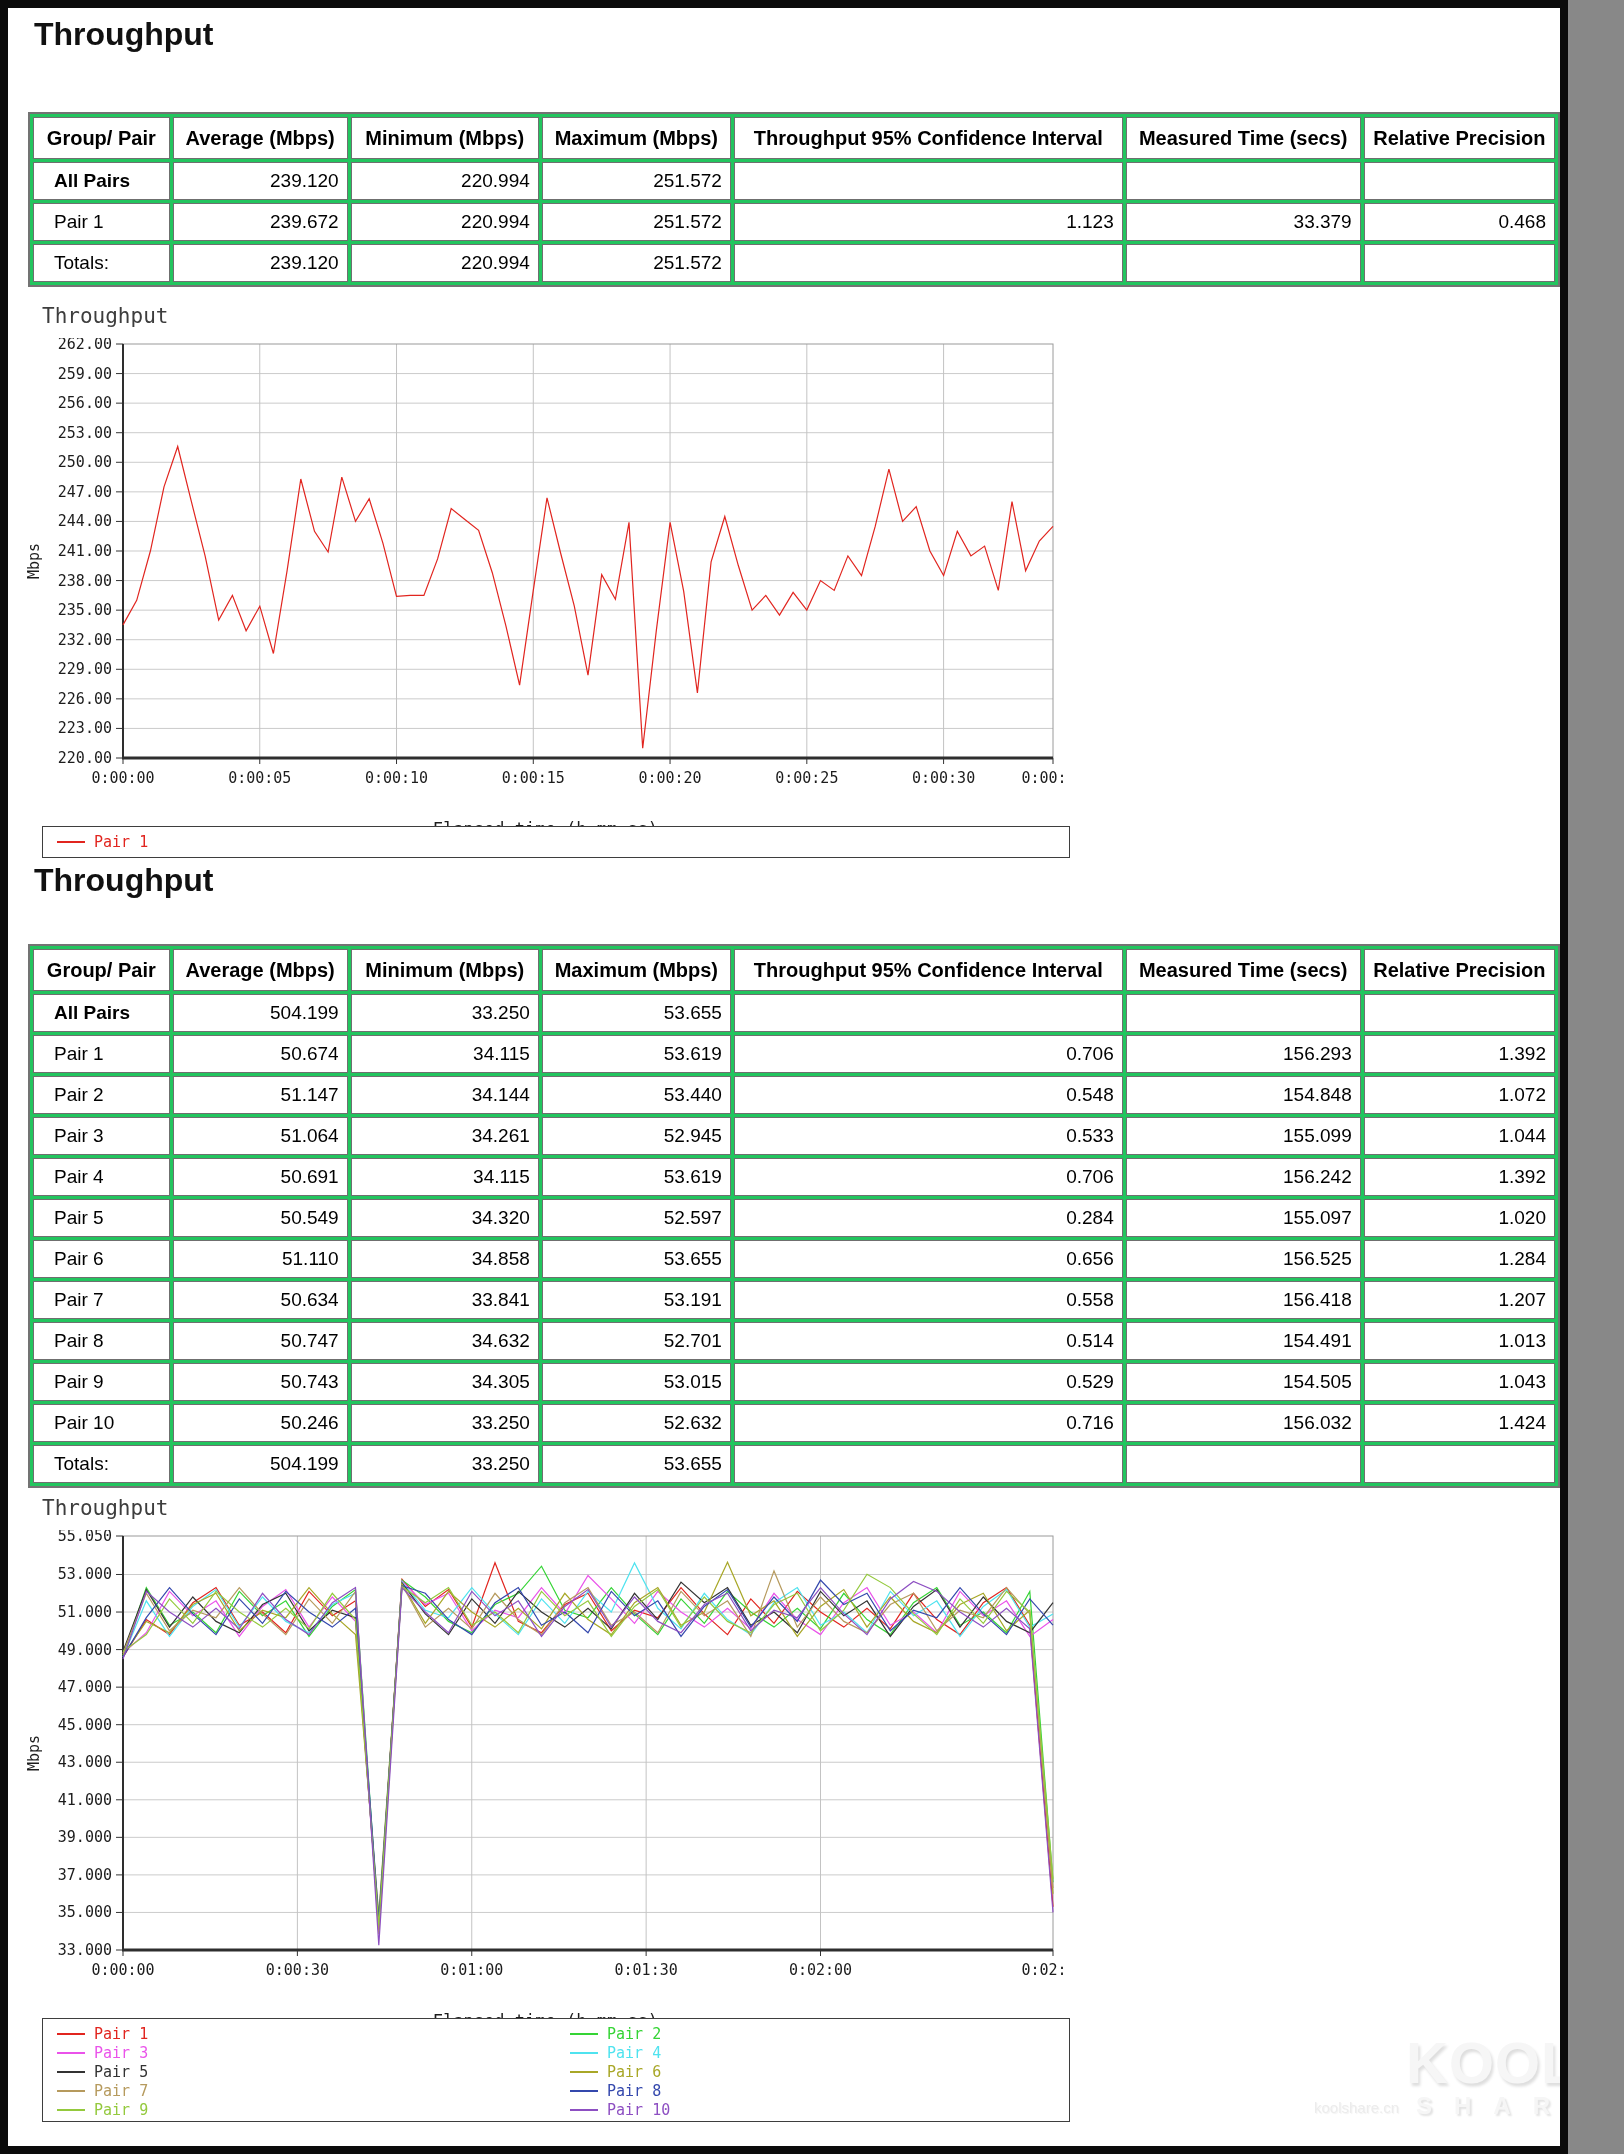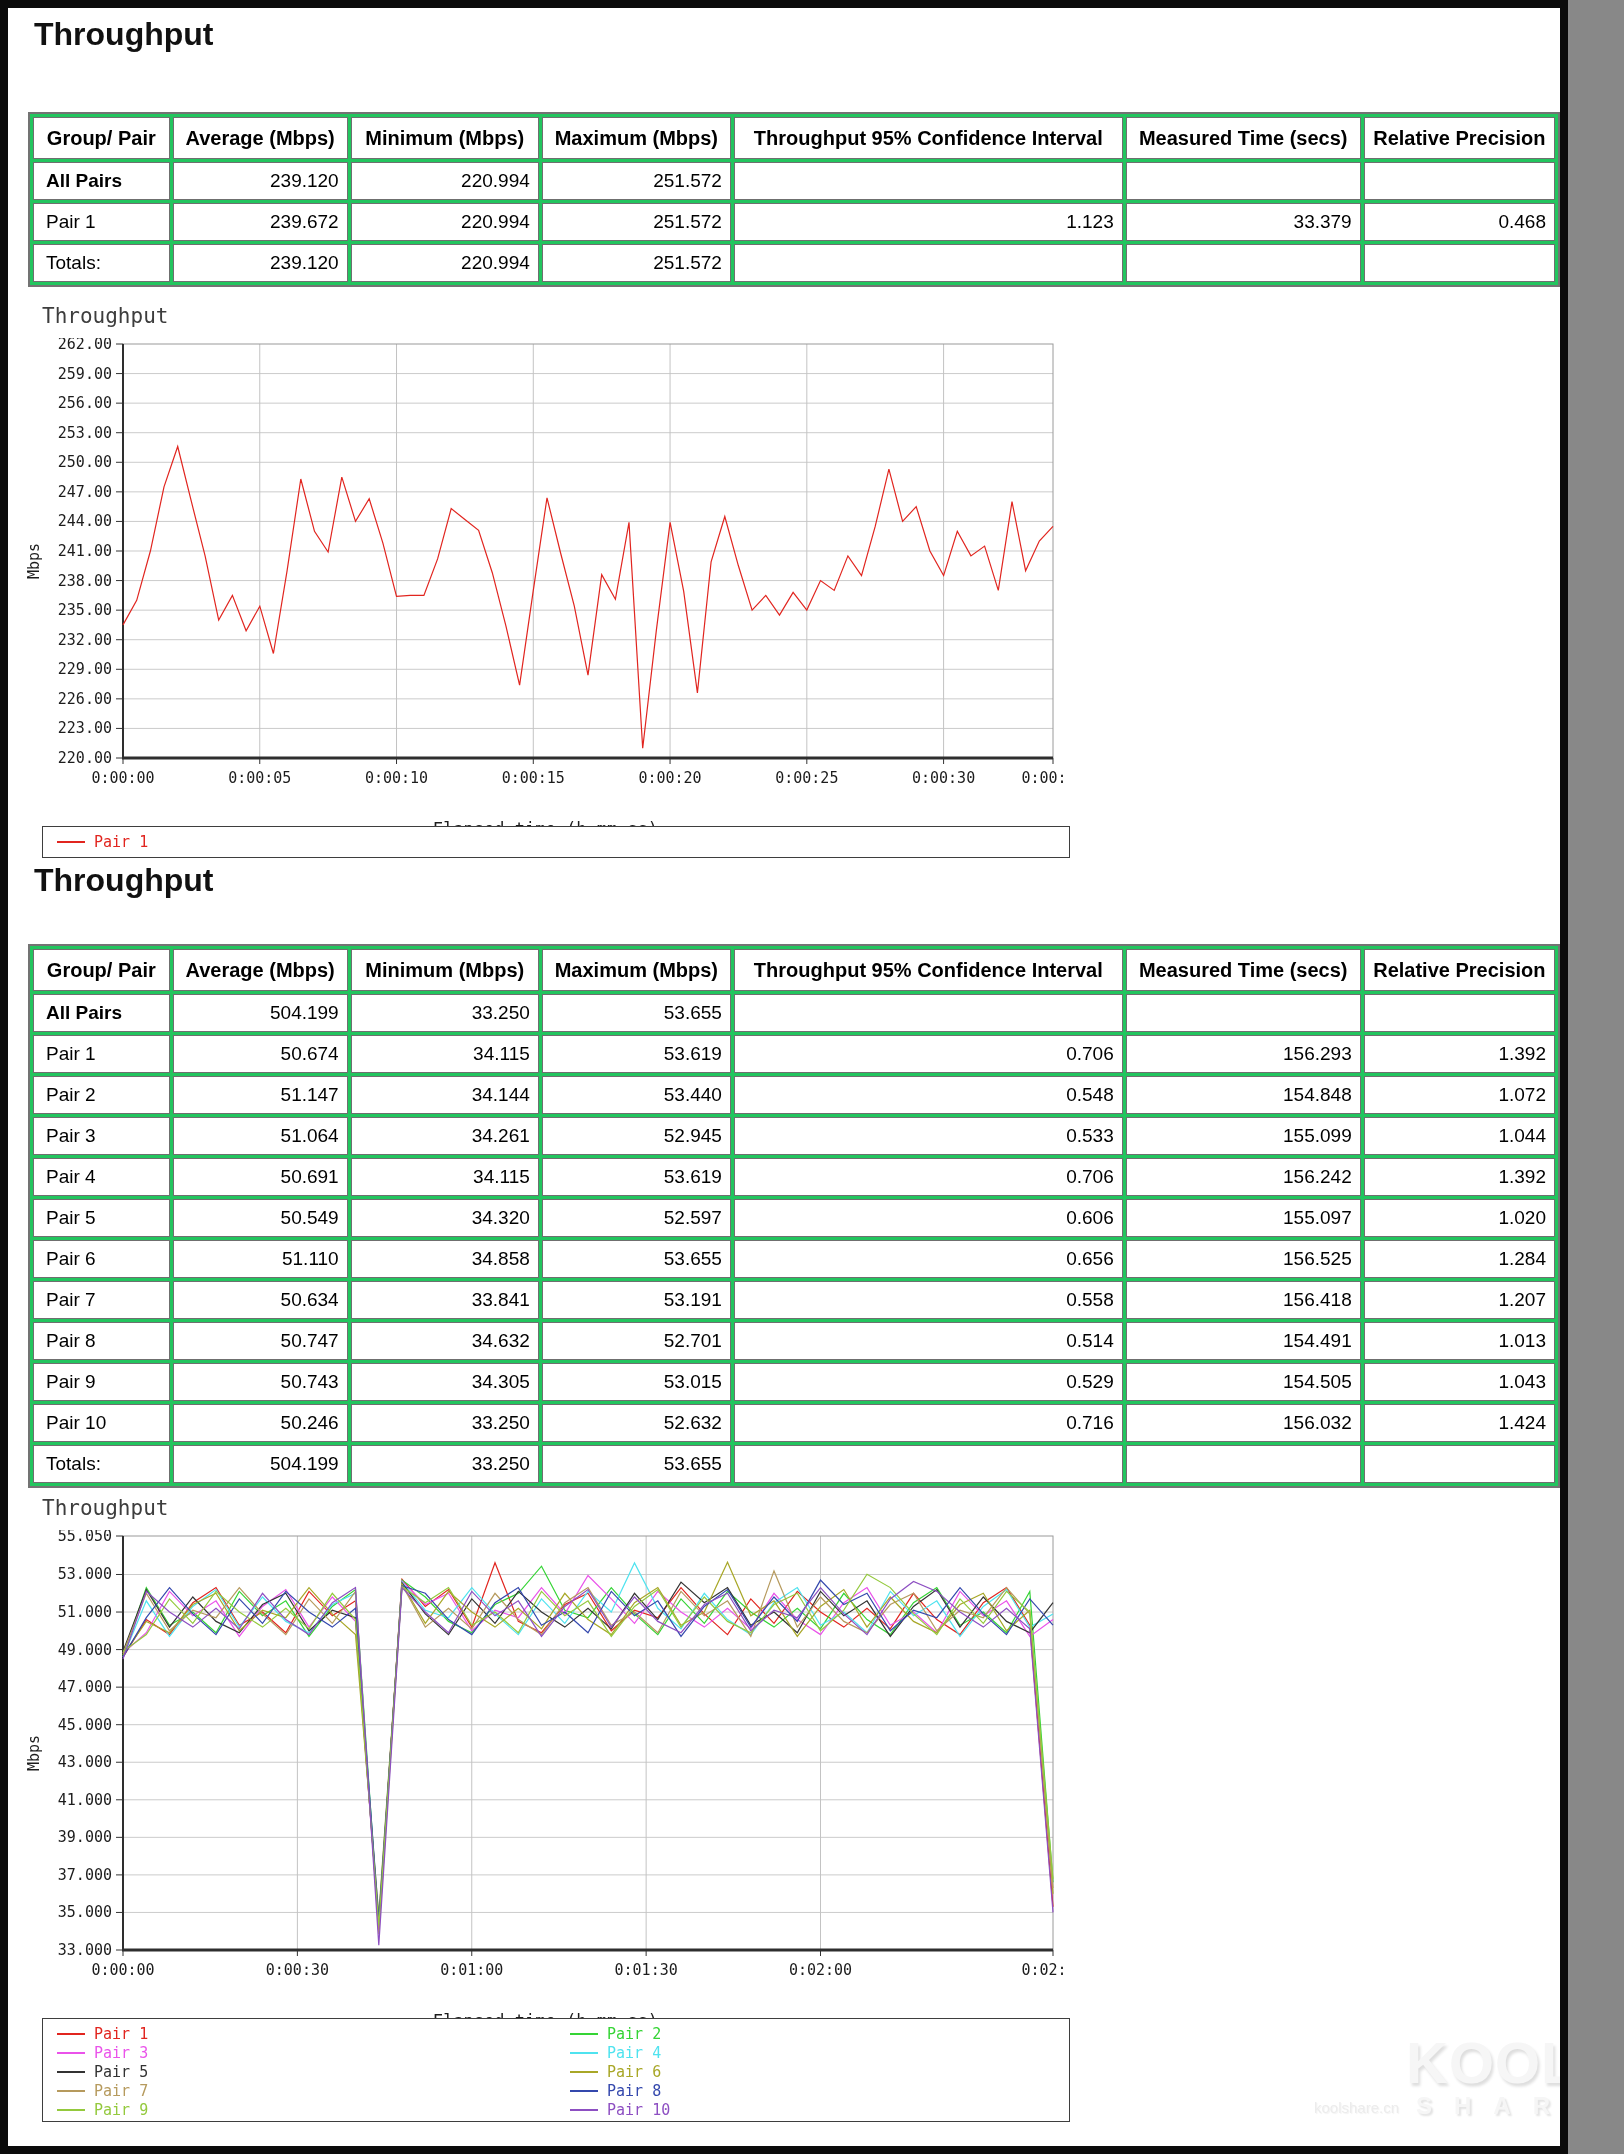--- a/index.html
+++ b/index.html
@@ -6,21 +6,21 @@
   .page{position:relative;width:1568px;height:2154px;background:#ffffff;
     border:8px solid #0b0b0b;box-sizing:border-box;overflow:hidden;
     font-family:"Liberation Sans",sans-serif;}
   .sec-title{position:absolute;left:26px;margin:0;font-size:32px;font-weight:bold;color:#111;}
   
   table.stats{position:absolute;left:20px;border-collapse:separate;border-spacing:3px;
     border:2px solid #737373;table-layout:fixed;background:#22c55e;}
   table.stats th,table.stats td{border:1px solid #6f6f6f;background:#fff;overflow:hidden;white-space:nowrap;}
   table.stats th{height:40px;font-size:20px;font-weight:bold;color:#000;text-align:center;padding:0 4px;}
   table.stats td{height:34px;font-size:19px;color:#000;}
-  td.lbl{text-align:left;padding-left:12px;}
+  td.lbl{text-align:left;padding-left:20px;}
   td.lbl.b{font-weight:bold;}
   td.num{text-align:right;padding-right:8px;}
   
   .chart-wrap{position:absolute;left:20px;width:1060px;height:640px;}
   .chart-title{position:absolute;left:14px;top:0;font-family:"DejaVu Sans Mono",monospace;
     font-size:21px;color:#3d3d3d;}
   .chart-wrap svg{position:absolute;left:0;top:34px;font-family:"DejaVu Sans Mono",monospace;}
   .ylab{position:absolute;left:-12px;top:248px;transform:rotate(-90deg);
     font-family:"DejaVu Sans Mono",monospace;font-size:15px;color:#1c1c1c;}
   .xlab{position:absolute;top:515px;left:0;width:1035px;text-align:center;
@@ -252,21 +252,21 @@
           <td class="num">53.619</td>
           <td class="num">0.706</td>
           <td class="num">156.242</td>
           <td class="num">1.392</td>
         </tr>
         <tr>
           <td class="lbl">Pair 5</td>
           <td class="num">50.549</td>
           <td class="num">34.320</td>
           <td class="num">52.597</td>
-          <td class="num">0.606</td>
+          <td class="num">0.284</td>
           <td class="num">155.097</td>
           <td class="num">1.020</td>
         </tr>
         <tr>
           <td class="lbl">Pair 6</td>
           <td class="num">51.110</td>
           <td class="num">34.858</td>
           <td class="num">53.655</td>
           <td class="num">0.656</td>
           <td class="num">156.525</td>

